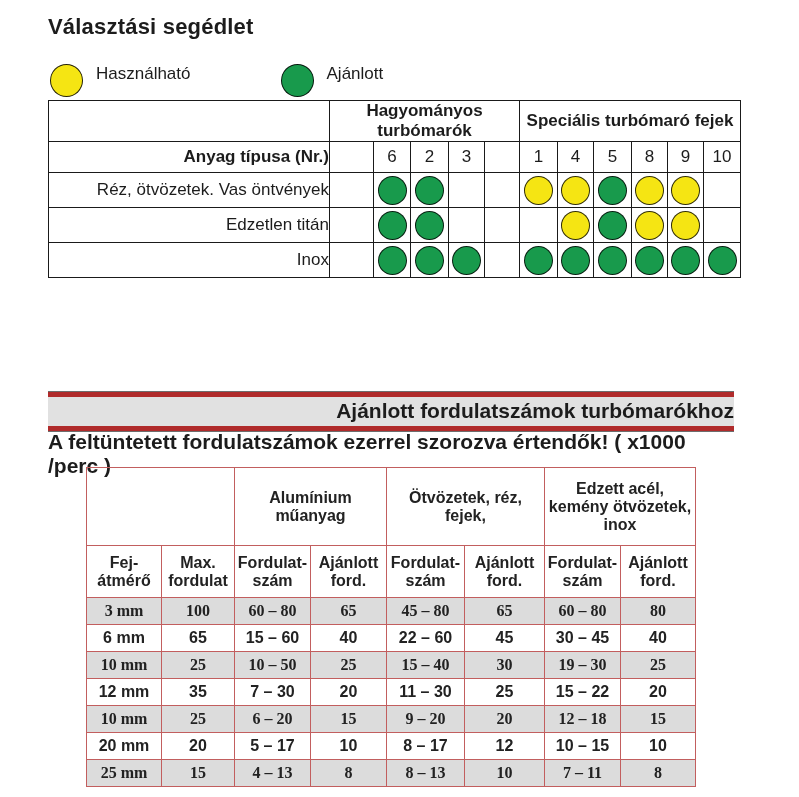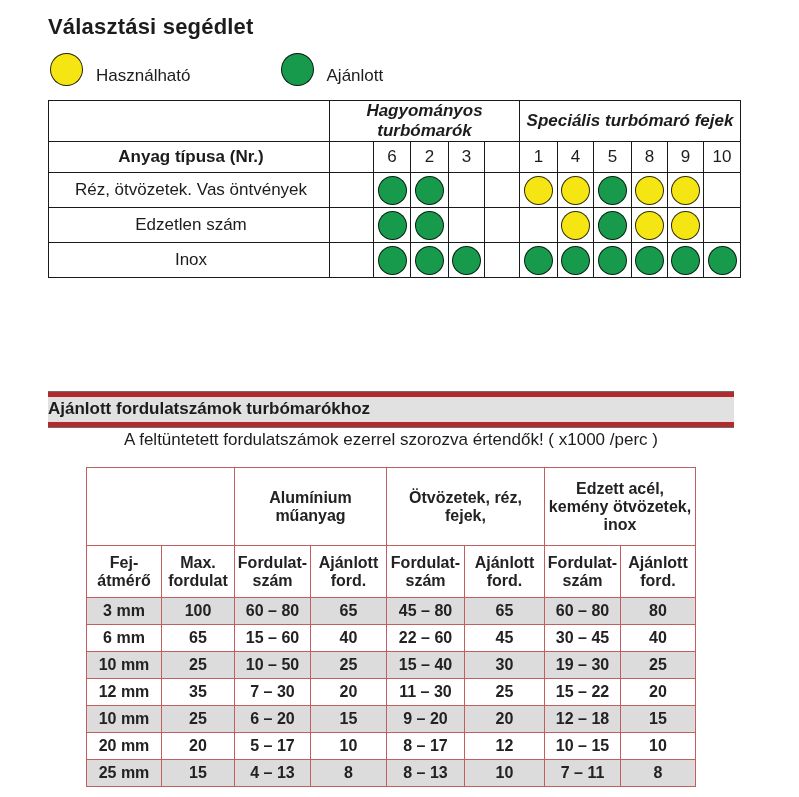--- a/index.html
+++ b/index.html
@@ -6,84 +6,84 @@
   html,body { margin:0; padding:0; background:#fff; }
   .page {
     position:relative; width:799px; height:797px; background:#fff;
     font-family:"Liberation Sans", sans-serif; color:#1c1c1c; overflow:hidden;
   }
   .title {
     position:absolute; left:48px; top:14px;
     font-size:22px; font-weight:bold; letter-spacing:0.2px;
   }
   .legend {
-    position:absolute; left:50px; top:53px;
-    display:flex; align-items:flex-end;
+    position:absolute; left:50px; top:64px;
+    display:flex; align-items:flex-start;
   }
   .legend-dot {
     width:33px; height:33px; border-radius:50%;
     border:1px solid rgba(0,0,0,0.85); flex:0 0 auto;
   }
   .legend-dot.usable { background:var(--usable-color,#f5e513); }
   .legend-dot.recommended { background:var(--recommended-color,#189a4c); }
   .legend-label { font-size:17px; margin-left:13px; }
   .legend-gap { width:90px; }
 
   
   table.sel {
     position:absolute; left:48px; top:100px;
     border-collapse:collapse; table-layout:fixed;
   }
   table.sel td {
     border:1px solid #1a1a1a; padding:0; font-size:17px;
     text-align:center; vertical-align:middle; overflow:hidden;
   }
-  table.sel td.lbl { text-align:center; padding-left:4px; }
+  table.sel td.lbl { text-align:right; padding-left:4px; }
   table.sel td.bold { font-weight:bold; }
-  tr.r-grp { height:32px;font-style:italic; }
+  tr.r-grp { height:32px; }
   tr.r-num { height:31px; }
   tr.r-dat { height:35px; }
   .grp-hdr { font-weight:bold; font-size:16px; }
   .dot {
     display:none; width:29px; height:29px; border-radius:50%;
     margin:0 auto; border:1px solid rgba(0,0,0,0.8);
   }
   td[data-mark="G"] .dot { display:block; background:var(--recommended-color,#189a4c); }
   td[data-mark="Y"] .dot { display:block; background:var(--usable-color,#f5e513); }
 
   
   .banner {
     position:absolute; left:48px; top:391px; width:686px;
     border-top:1px solid #6d6d6d; border-bottom:1px solid #6d6d6d;
   }
   .banner-inner {
     border-top:5px solid var(--banner-red,#b02b2b);
     border-bottom:5px solid var(--banner-red,#b02b2b);
     background:var(--banner-gray,#e1e1e1);
-    text-align:left; font-weight:bold; font-size:17px; padding:2px 0 3px 0;
+    text-align:right; font-weight:bold; font-size:21px; padding:2px 0 3px 0;
   }
   .note {
     position:absolute; left:48px; top:430px; width:686px;
-    text-align:center; font-weight:normal; font-size:17px;
+    font-weight:bold; font-size:21px;
   }
 
   
   table.spd {
     position:absolute; left:86px; top:467px;
     border-collapse:collapse; table-layout:fixed;padding-left:8px;
   }
   table.spd td {
     border:1px solid var(--speed-border,#c25e5e);
     padding:0 2px; font-size:16px; font-weight:bold; color:#222;
     text-align:center; vertical-align:middle; white-space:pre-line;
   }
   tr.s-grp { height:78px; }
   tr.s-hdr { height:52px; }
   tr.s-dat { height:27px; }
-  tr.s-dat.stripe td { background:var(--stripe-gray,#dcdcdc); }
+  tr.s-dat.stripe td { background:var(--stripe-gray,#dcdcdc);font-family:Liberation Serif, serif; }
 </style>
 </head>
 <body>
 
 <div class="page">
 
   <div class="title">Választási segédlet</div>
 
   <div class="legend">
     <span class="legend-dot usable"></span>
@@ -150,21 +150,21 @@
           </td>
       <td data-mark="Y">
             <span class="dot"></span>
           </td>
       <td data-mark="Y">
             <span class="dot"></span>
           </td>
       <td data-mark=""></td>
     </tr>
     <tr class="r-dat">
-      <td class="lbl">Edzetlen szám</td>
+      <td class="lbl">Edzetlen titán</td>
       <td data-mark=""></td>
       <td data-mark="G">
             <span class="dot"></span>
           </td>
       <td data-mark="G">
             <span class="dot"></span>
           </td>
       <td data-mark=""></td>
       <td data-mark=""></td>
       <td data-mark=""></td>

